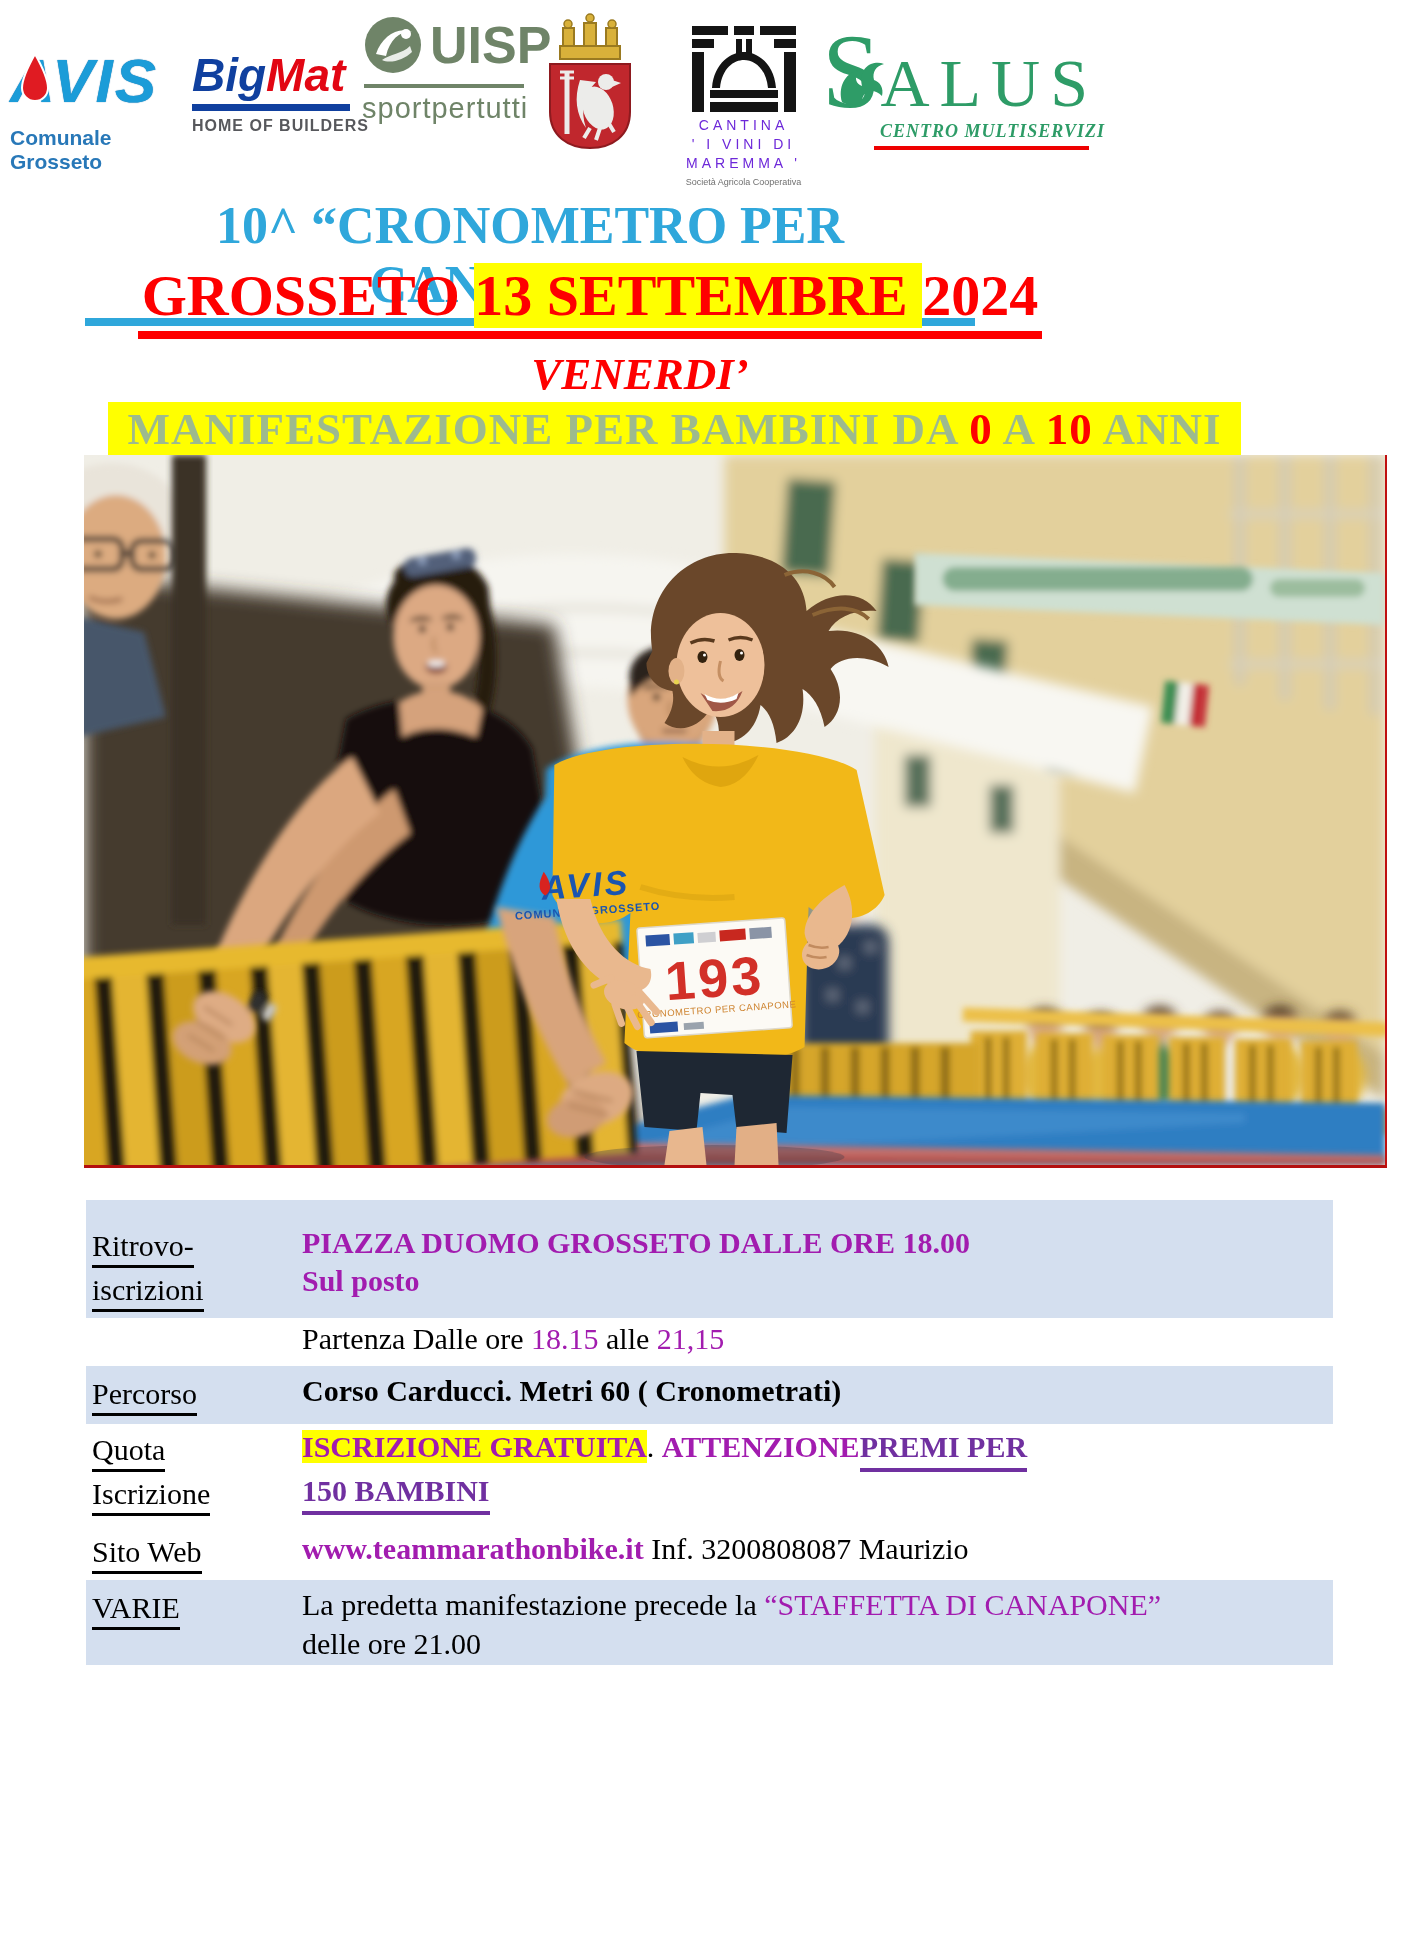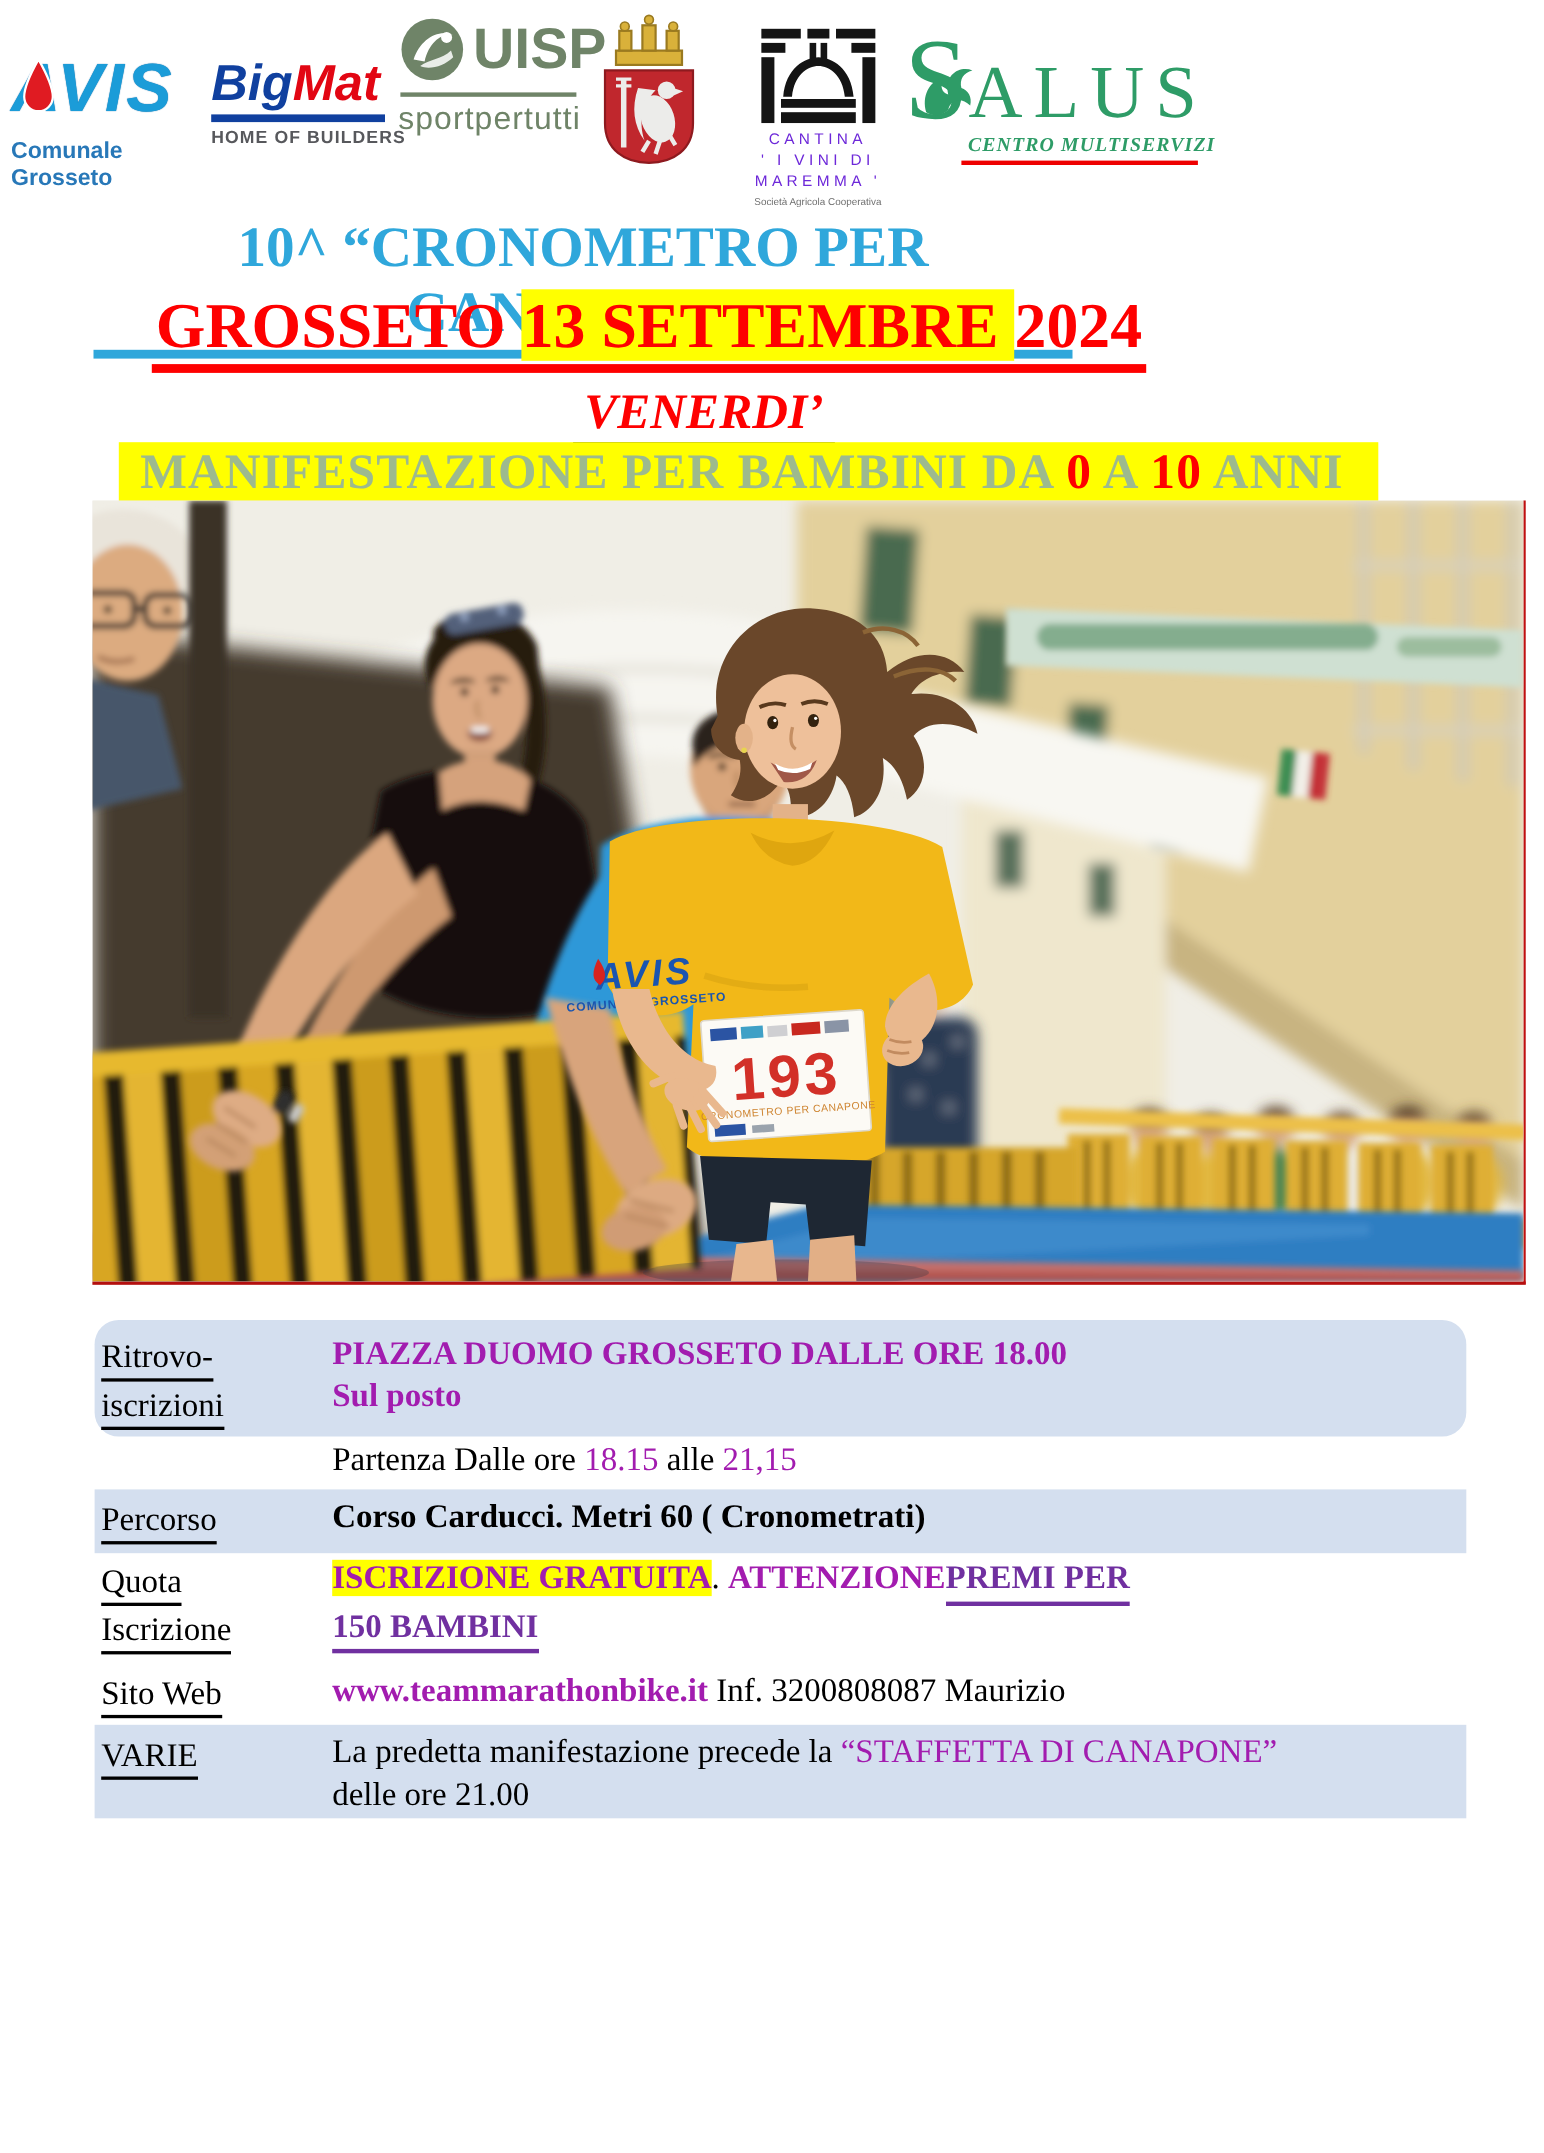--- a/index.html
+++ b/index.html
@@ -32,42 +32,42 @@
   
   .h-line{position:absolute;text-align:center;}
   .h-title{left:85px;top:196px;width:890px;font-size:52px;font-weight:bold;color:#2fa7db;}
   .h-title .ul{display:inline-block;border-bottom:8px solid #2fa7db;padding:0 14px 4px 14px;}
   .h-city{left:85px;top:262px;width:1010px;font-size:58px;font-weight:bold;color:#fe0000;}
   .h-city .ul{display:inline-block;border-bottom:8px solid #fe0000;padding:0 4px 2px 4px;}
   .h-city .hl{background:#ffff00;}
   .h-day{left:85px;top:348px;width:1110px;font-size:45px;font-weight:bold;font-style:italic;color:#fe0000;}
   .h-day .ul{display:inline-block;border-bottom:4px solid #0f172a;padding:0 10px 2px 10px;}
   .h-banner{left:108px;top:402px;width:1133px;background:#ffff00;font-size:45px;font-weight:bold;
-            color:#9dba8e;letter-spacing:1px;padding:1px 12px 3px 0;text-align:center;}
+            color:#9dba8e;letter-spacing:1px;padding:1px 0 3px 0;text-align:center;}
   .h-banner .num{color:#fe0000;}
   
   .photo{position:absolute;left:84px;top:455px;width:1301px;height:710px;
          border-bottom:3px solid #b40f0f;border-right:2px solid #c01010;overflow:hidden;background:#efede6;}
   .photo svg{display:block;width:100%;height:100%;}
   
   .info{position:absolute;left:86px;top:1200px;width:1247px;height:757px;display:flex;flex-direction:column;
         font-size:30px;line-height:1.28;}
   .row{display:flex;}
   .row.blue{background:#d4dfef;}
   .lbl{width:216px;flex:none;padding-left:6px;box-sizing:border-box;}
   .val{flex:1;padding-right:10px;}
   .lblu{display:inline-block;border-bottom:3px solid #000;padding-bottom:1px;line-height:1.2;margin-top:4px;}
   .red{color:#a21caf;}
   .bold{font-weight:bold;}
   .hl-y{background:#ffff00;}
   .purple{color:#7030a0;font-weight:bold;}
   .purple-u{display:inline-block;border-bottom:4px solid #7030a0;padding-bottom:1px;}
   .small-text{font-size:23px;line-height:1.3;}
   .lbl-yellow{background:#ffff00;}
-  .r1{padding:12px 0 6px 0;border-radius:22px;}
+  .r1{padding:24px 0 6px 0;}
   .r2{padding:2px 0 8px 0;}
   .r3{padding:6px 0 8px 0;}
   .r4{padding:4px 0 8px 0;}
   .r5{padding:6px 0 40px 0;}
   .r6{padding:6px 0 6px 0;}
   .r7{padding:6px 0 2px 0;}
   .r8{padding:6px 0 0 0;flex:1;}
 </style>
 </head>
 <body>

